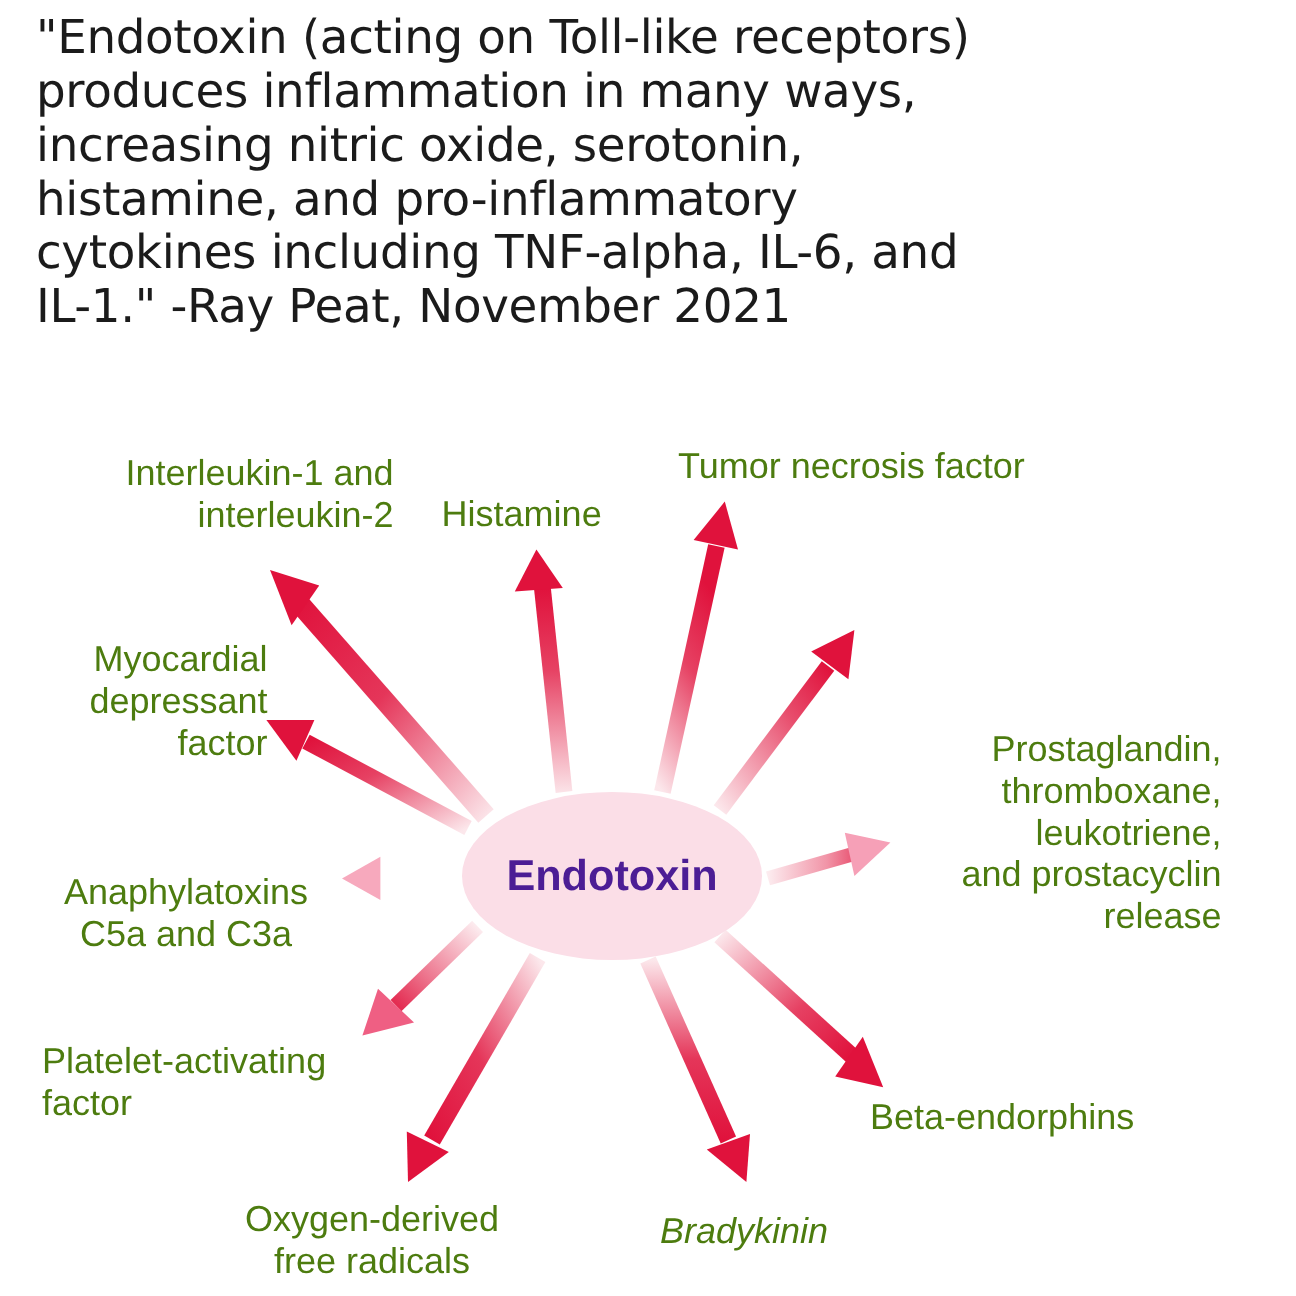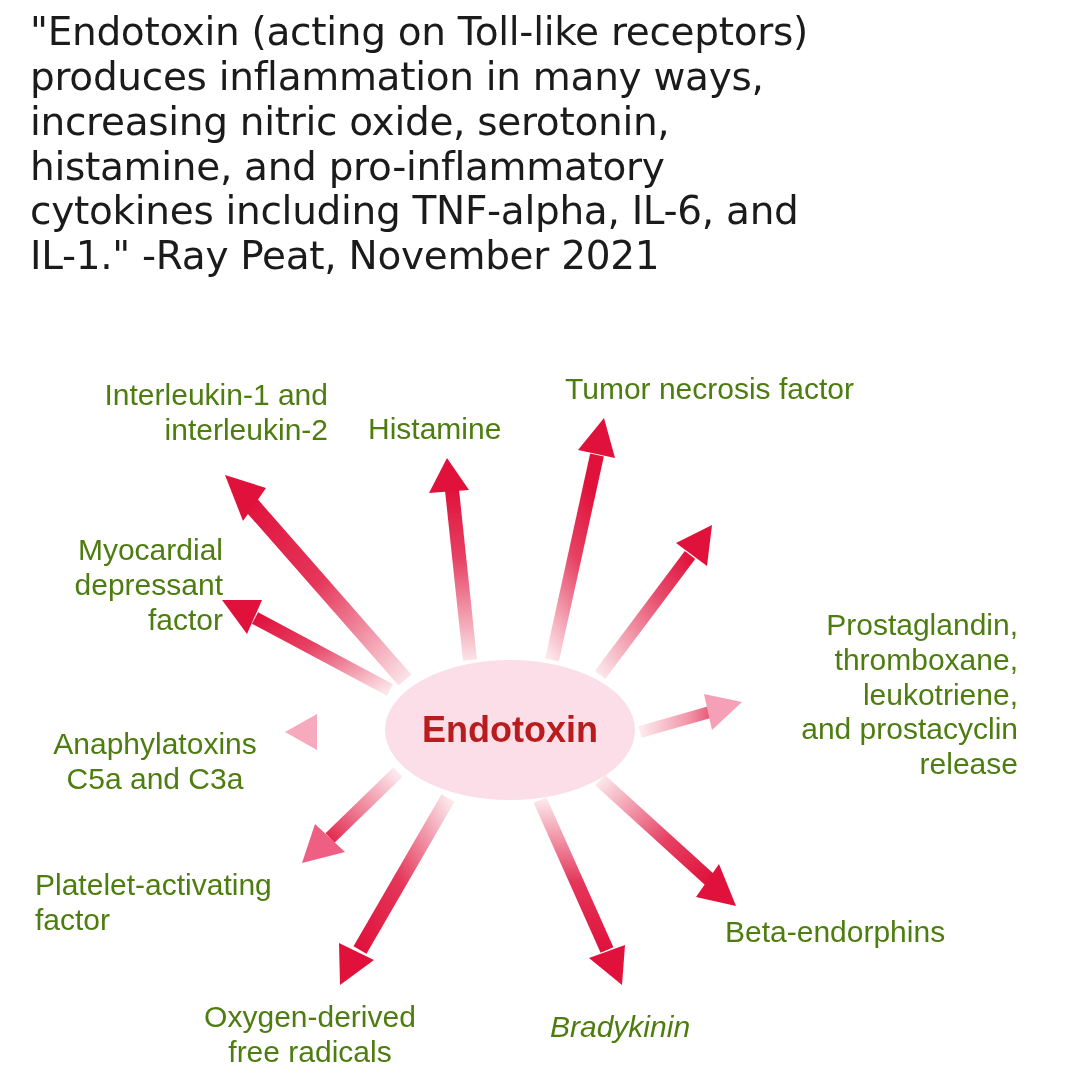--- a/index.html
+++ b/index.html
@@ -61,21 +61,21 @@
     left: 385px;
     top: 300px;
     width: 250px;
     height: 140px;
     display: flex;
     align-items: center;
     justify-content: center;
     font-family: "Liberation Sans", sans-serif;
     font-weight: bold;
     font-size: 36px;
-    color: #b91c1c;
+    color: #4c1d95;
   }
   
   .l-il      { left: 38px;  top: 18px;  width: 290px; text-align: right; }
   .l-hist    { left: 368px; top: 52px;  width: 180px; text-align: left; }
   .l-tnf     { left: 565px; top: 12px;  width: 360px; text-align: left; }
   .l-coag    { left: 688px; top: 72px;  width: 320px; text-align: left; }
   .l-myo     { left: 38px;  top: 173px; width: 185px; text-align: right; }
   .l-pros    { left: 748px; top: 248px; width: 270px; text-align: right; }
   .l-ana     { left: 30px;  top: 355px; width: 250px; text-align: center; margin-top: 12px; }
   .l-plat    { left: 35px;  top: 508px; width: 290px; text-align: left; }

